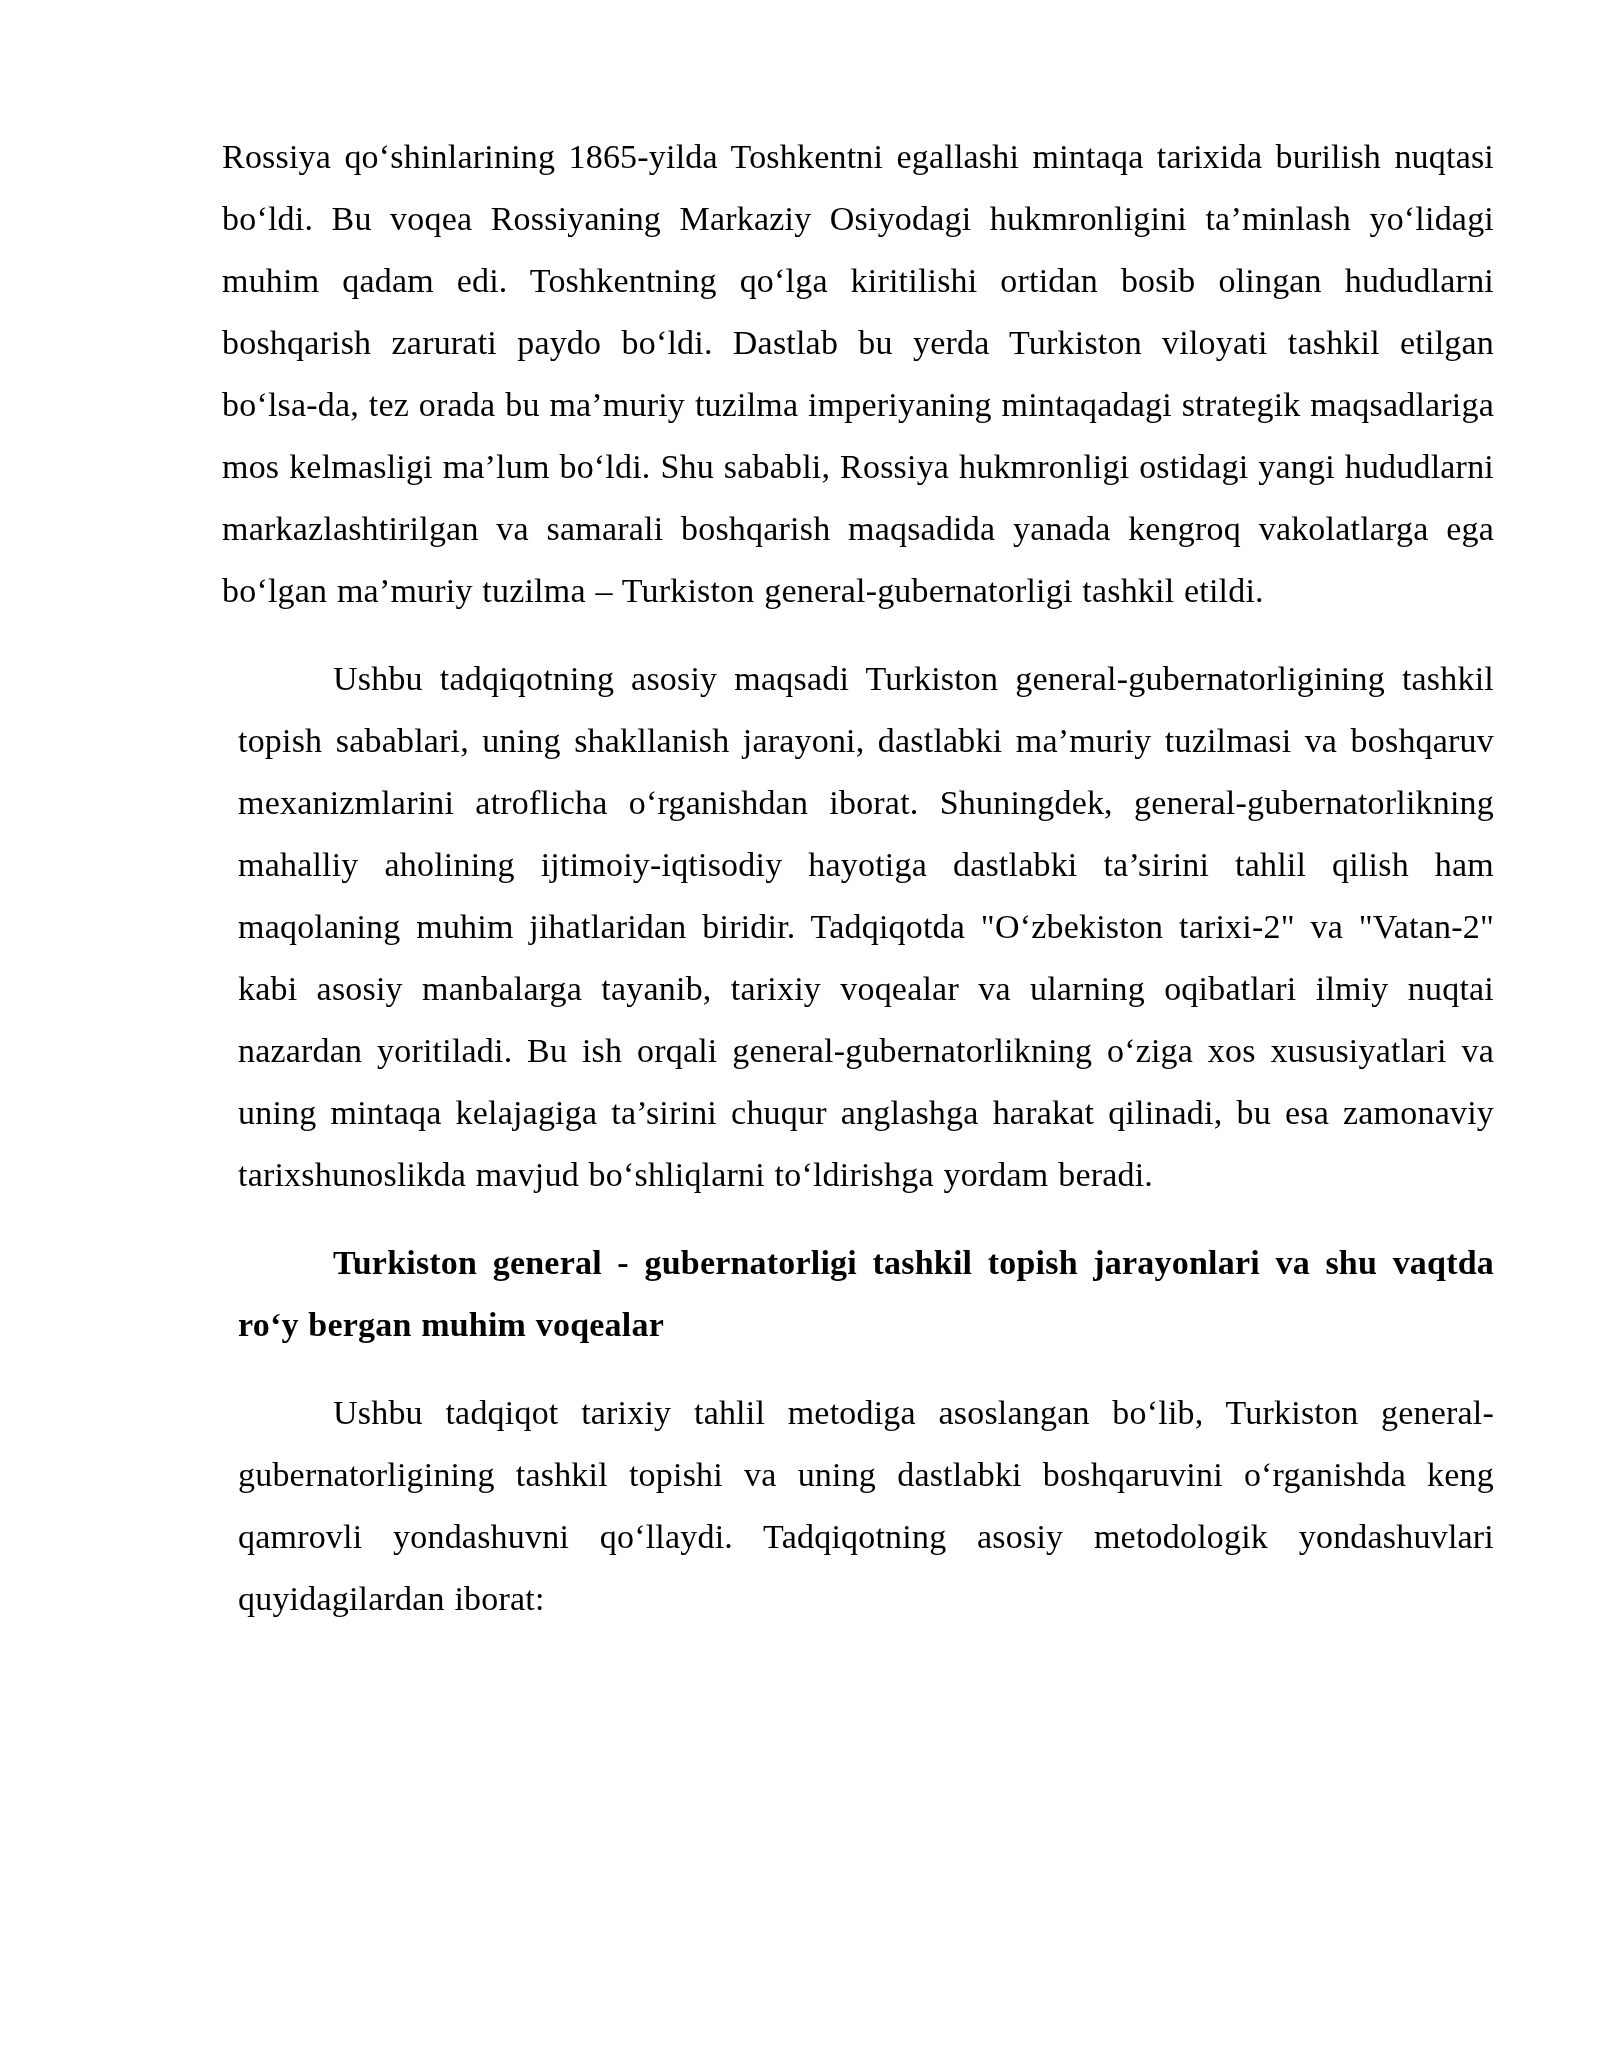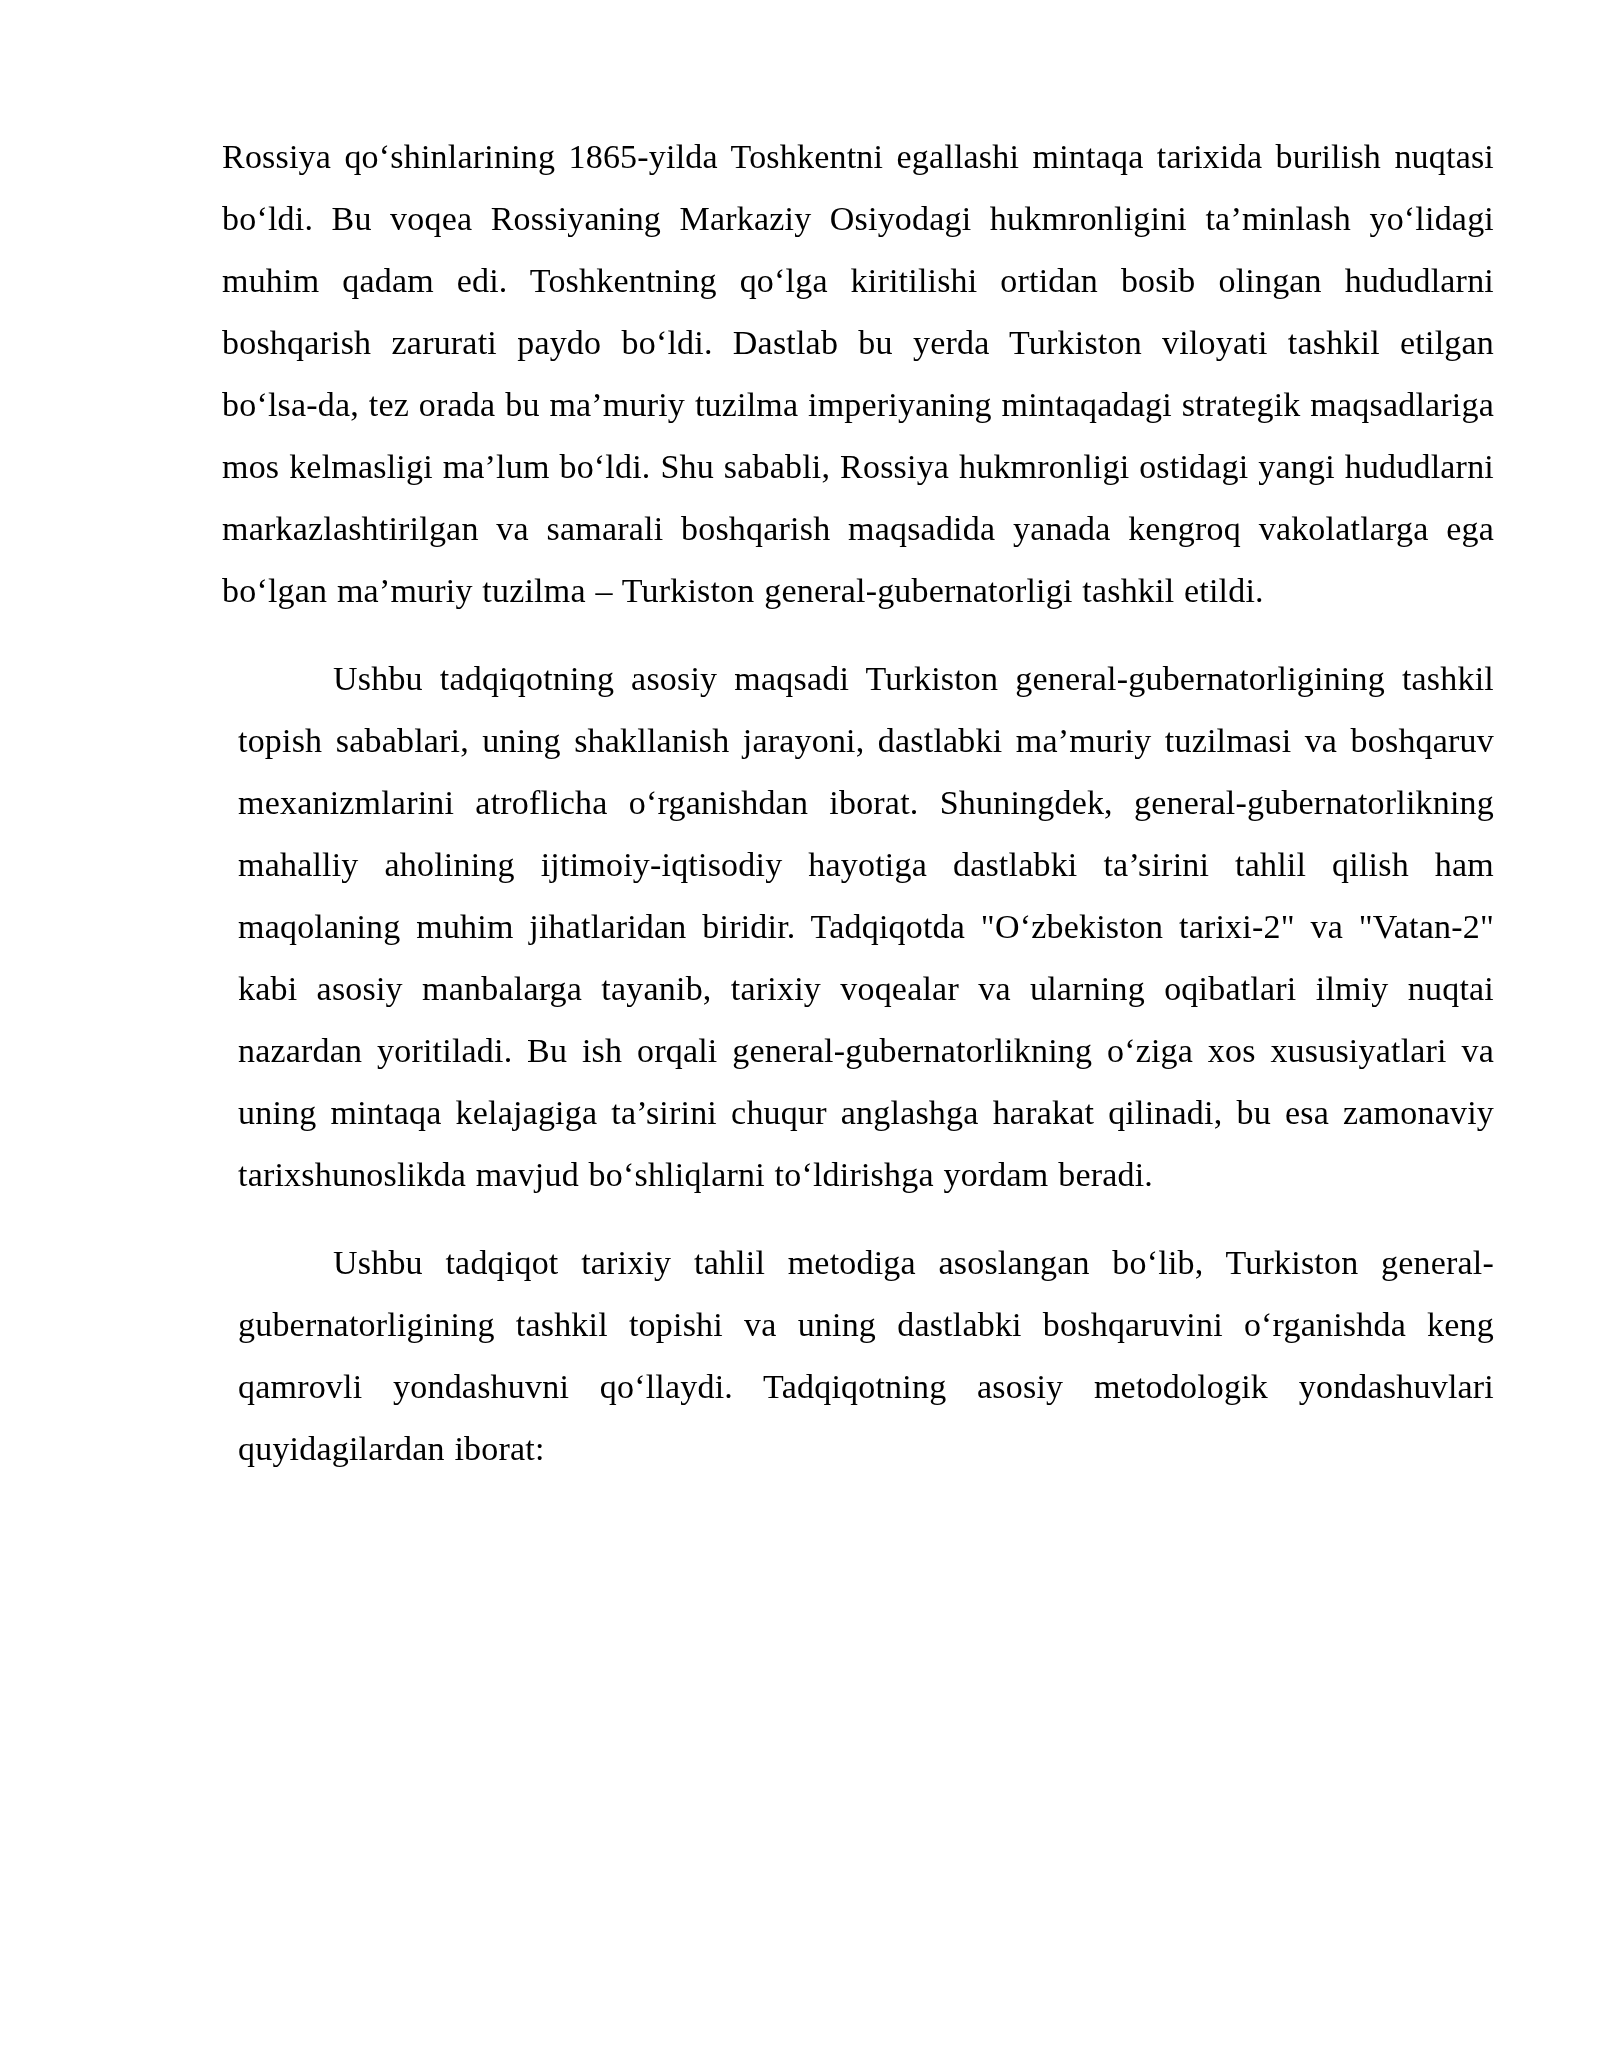--- a/index.html
+++ b/index.html
@@ -40,15 +40,16 @@
   }
 </style>
 </head>
 <body>
 
 <main class="page">
   <p class="para">Rossiya qo‘shinlarining 1865-yilda Toshkentni egallashi mintaqa tarixida burilish nuqtasi bo‘ldi. Bu voqea Rossiyaning Markaziy Osiyodagi hukmronligini ta’minlash yo‘lidagi muhim qadam edi. Toshkentning qo‘lga kiritilishi ortidan bosib olingan hududlarni boshqarish zarurati paydo bo‘ldi. Dastlab bu yerda Turkiston viloyati tashkil etilgan bo‘lsa-da, tez orada bu ma’muriy tuzilma imperiyaning mintaqadagi strategik maqsadlariga mos kelmasligi ma’lum bo‘ldi. Shu sababli, Rossiya hukmronligi ostidagi yangi hududlarni markazlashtirilgan va samarali boshqarish maqsadida yanada kengroq vakolatlarga ega bo‘lgan ma’muriy tuzilma – Turkiston general-gubernatorligi tashkil etildi.</p>
 
   <p class="para indent">Ushbu tadqiqotning asosiy maqsadi Turkiston general-gubernatorligining tashkil topish sabablari, uning shakllanish jarayoni, dastlabki ma’muriy tuzilmasi va boshqaruv mexanizmlarini atroflicha o‘rganishdan iborat. Shuningdek, general-gubernatorlikning mahalliy aholining ijtimoiy-iqtisodiy hayotiga dastlabki ta’sirini tahlil qilish ham maqolaning muhim jihatlaridan biridir. Tadqiqotda "O‘zbekiston tarixi-2" va "Vatan-2" kabi asosiy manbalarga tayanib, tarixiy voqealar va ularning oqibatlari ilmiy nuqtai nazardan yoritiladi. Bu ish orqali general-gubernatorlikning o‘ziga xos xususiyatlari va uning mintaqa kelajagiga ta’sirini chuqur anglashga harakat qilinadi, bu esa zamonaviy tarixshunoslikda mavjud bo‘shliqlarni to‘ldirishga yordam beradi.</p>
 
+  <h2 class="heading indent">Turkiston general - gubernatorligi tashkil topish jarayonlari va shu vaqtda ro‘y bergan muhim voqealar</h2>
 
   <p class="para indent">Ushbu tadqiqot tarixiy tahlil metodiga asoslangan bo‘lib, Turkiston general-gubernatorligining tashkil topishi va uning dastlabki boshqaruvini o‘rganishda keng qamrovli yondashuvni qo‘llaydi. Tadqiqotning asosiy metodologik yondashuvlari quyidagilardan iborat:</p>
 </main>
 
 </body></html>

